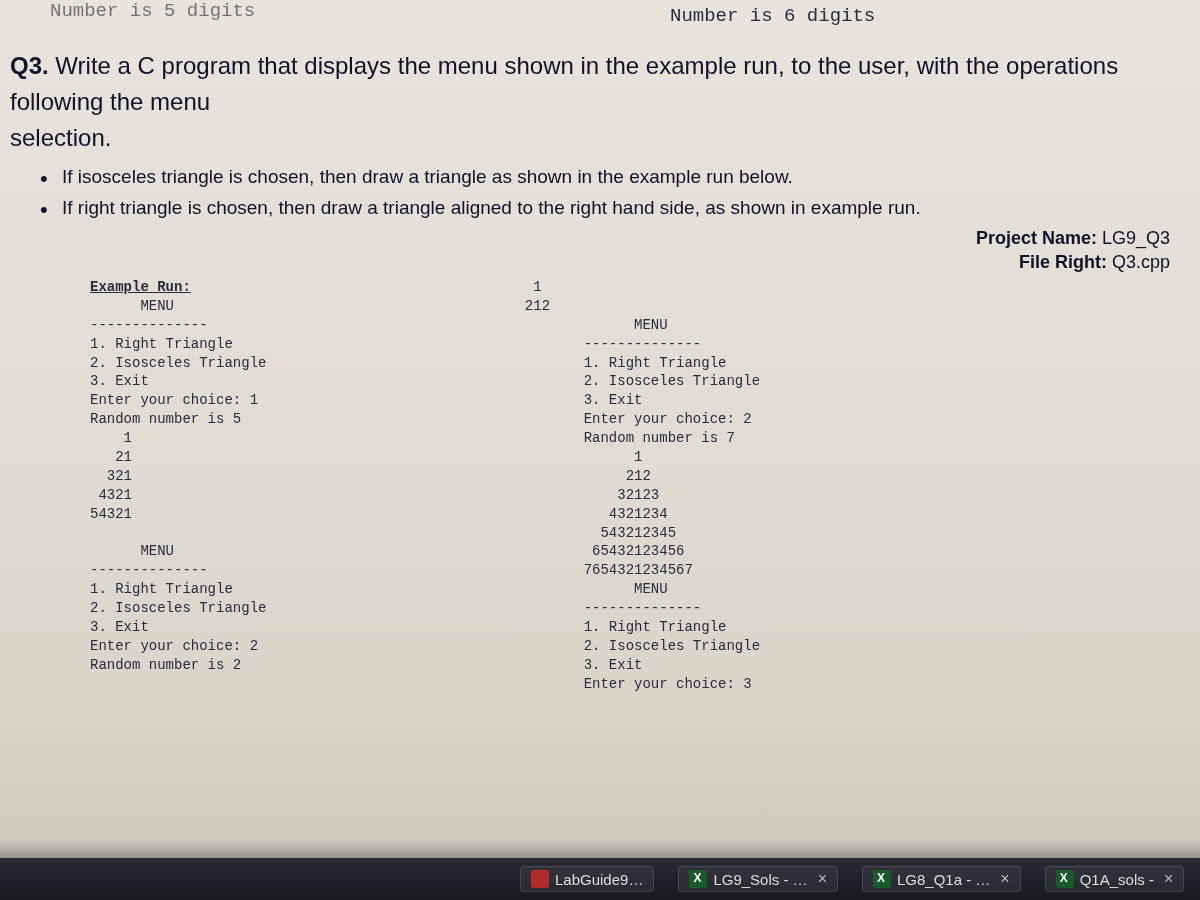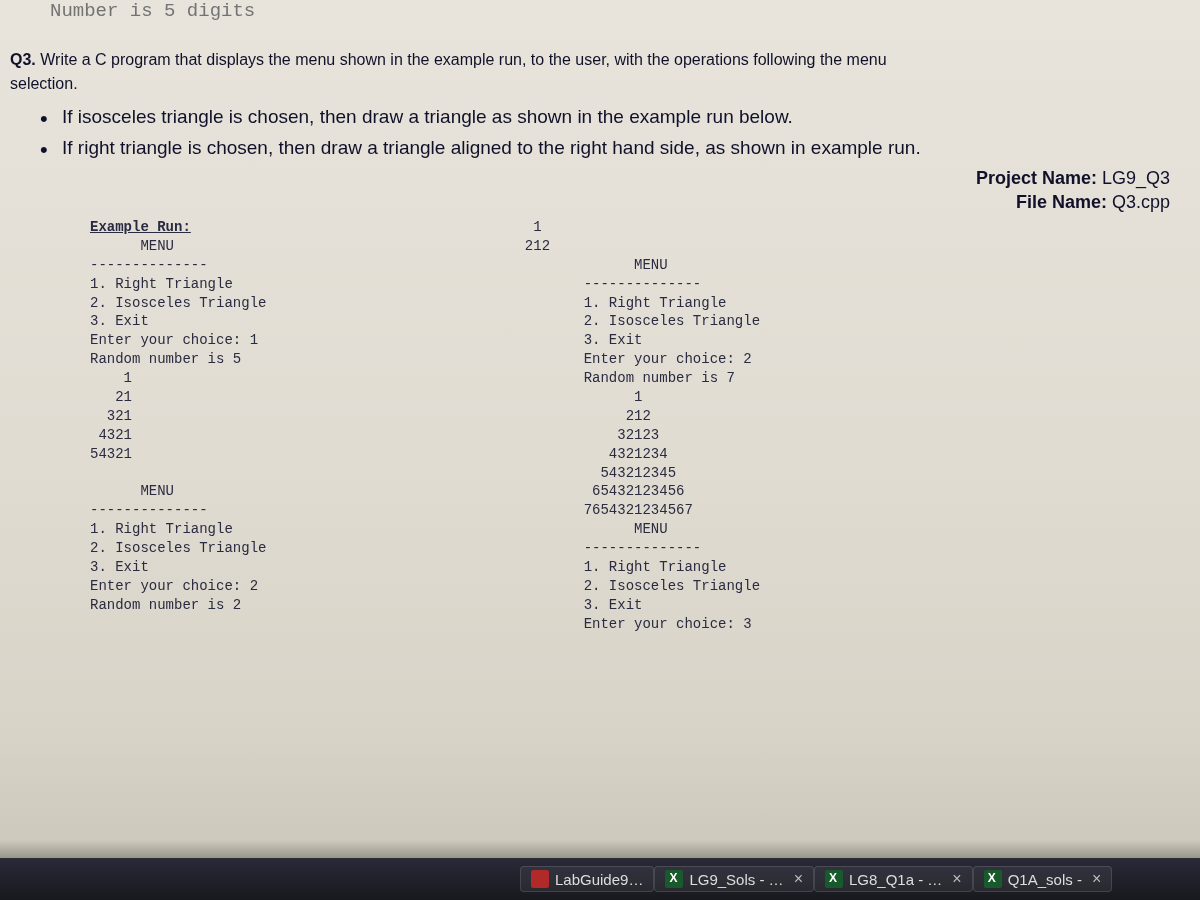--- a/index.html
+++ b/index.html
@@ -26,21 +26,21 @@
   .top-right-msg {
     position: absolute;
     left: 670px;
     top: 5px;
     font-family: 'Courier New', monospace;
     font-size: 19px;
     color: #2a2a40;
   }
   .q-heading {
     margin-top: 38px;
-    font-size: 16px;
+    font-size: 24px;
     color: #10102a;
     line-height: 1.5;
   }
   .q-heading b { font-weight: 800; }
   .bullets {
     margin: 8px 0 0 30px;
     list-style: none;
   }
   .bullets li {
     position: relative;
@@ -84,21 +84,21 @@
   }
   .taskbar {
     position: absolute;
     bottom: 0;
     left: 0;
     width: 1200px;
     height: 42px;
     background: linear-gradient(to bottom, #2a2a38 0%, #18181e 100%);
     display: flex;
     align-items: center;
-    gap: 0;
+    gap: 24px;
     padding-left: 520px;
   }
   .task-item {
     display: flex;
     align-items: center;
     gap: 6px;
     background: rgba(255,255,255,0.06);
     border: 1px solid rgba(255,255,255,0.12);
     border-radius: 4px;
     padding: 3px 10px;
@@ -141,36 +141,37 @@
     width: 1200px;
     height: 18px;
     background: linear-gradient(to bottom, transparent, rgba(0,0,0,0.25));
   }
 </style>
 </head>
 <body>
 
 <div class="page">
   <div class="top-left">Number is 5 digits</div>
+  <div class="top-right-msg">Number is 6 digits</div>
 
   <div class="q-heading">
     <b>Q3.</b>
     <span>Write a C program that displays the menu shown in the example run, to the user, with the operations following the menu</span><br>
     <span>selection.</span>
   </div>
 
   <ul class="bullets">
     <li>If isosceles triangle is chosen, then draw a triangle as shown in the example run below.</li>
     <li>If right triangle is chosen, then draw a triangle aligned to the right hand side, as shown in example run.</li>
   </ul>
 
   <div class="project-info">
     <span class="lbl">Project Name:</span>
     <span>LG9_Q3</span><br>
-    <span class="lbl">File Name:</span>
+    <span class="lbl">File Right:</span>
     <span>Q3.cpp</span>
   </div>
 
   <div class="example-area">
     <div class="col"><span class="ex-run">Example Run:</span>
 <span>      MENU
 --------------
 1. Right Triangle
 2. Isosceles Triangle
 3. Exit

